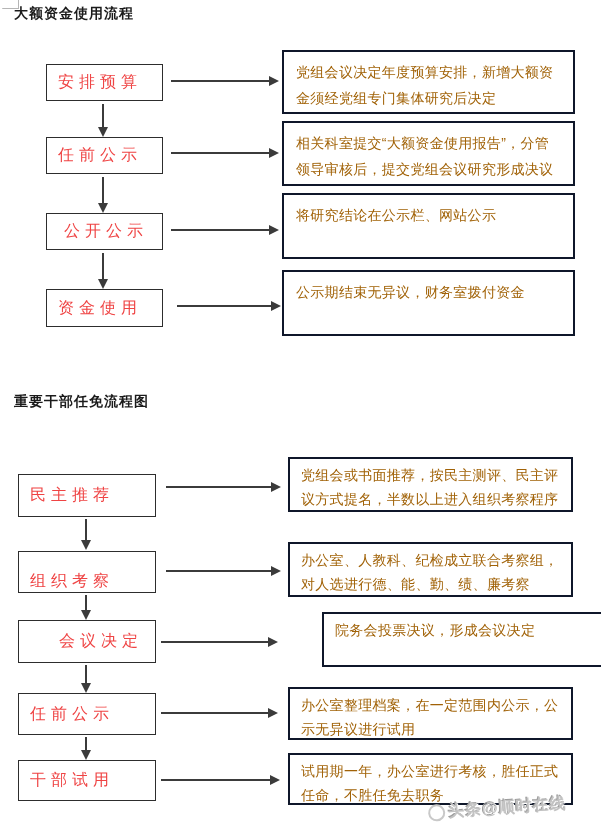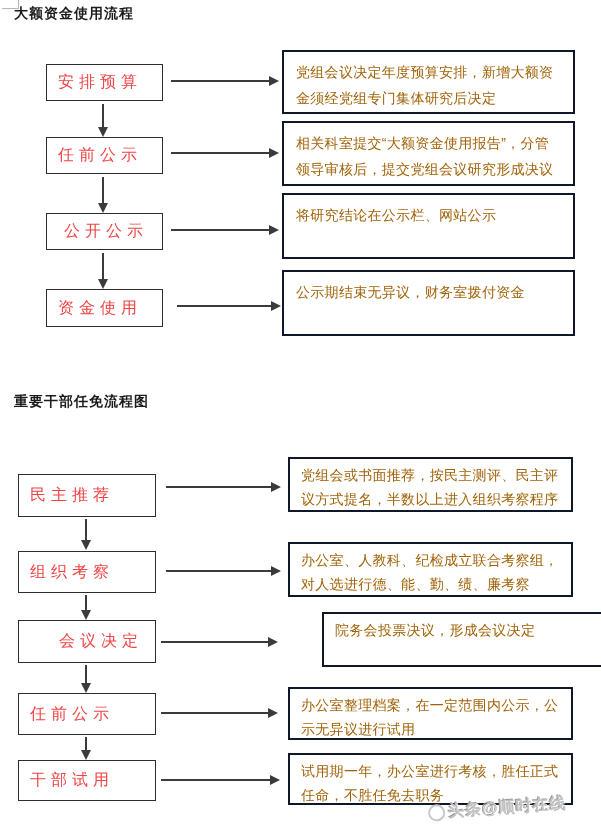--- a/index.html
+++ b/index.html
@@ -142,21 +142,21 @@
   <section class="flow flow2">
     <div class="flow-title" style="left:14px;top:393px;">重要干部任免流程图</div>
 
     <div class="lbox" style="left:18px;top:474px;width:138px;height:43px;">
       <span>民主推荐</span>
     </div>
     <div class="harrow" style="left:166px;top:486px;width:105px;"></div>
     <div class="rbox" style="left:288px;top:457px;width:285px;height:55px;">党组会或书面推荐，按民主测评、民主评议方式提名，半数以上进入组织考察程序</div>
     <div class="varrow" style="left:85px;top:519px;height:21px;"></div>
 
-    <div class="lbox" style="left:18px;top:551px;width:138px;height:42px;">
+    <div class="lbox" style="left:18px;top:551px;width:138px;height:42px;align-items:flex-end;">
       <span>组织考察</span>
     </div>
     <div class="harrow" style="left:166px;top:570px;width:105px;"></div>
     <div class="rbox" style="left:288px;top:542px;width:285px;height:55px;">办公室、人教科、纪检成立联合考察组，对人选进行德、能、勤、绩、廉考察</div>
     <div class="varrow" style="left:85px;top:595px;height:15px;"></div>
 
     <div class="lbox" style="left:18px;top:620px;width:138px;height:43px;padding-left:40px;">
       <span>会议决定</span>
     </div>
     <div class="harrow" style="left:161px;top:641px;width:107px;"></div>

